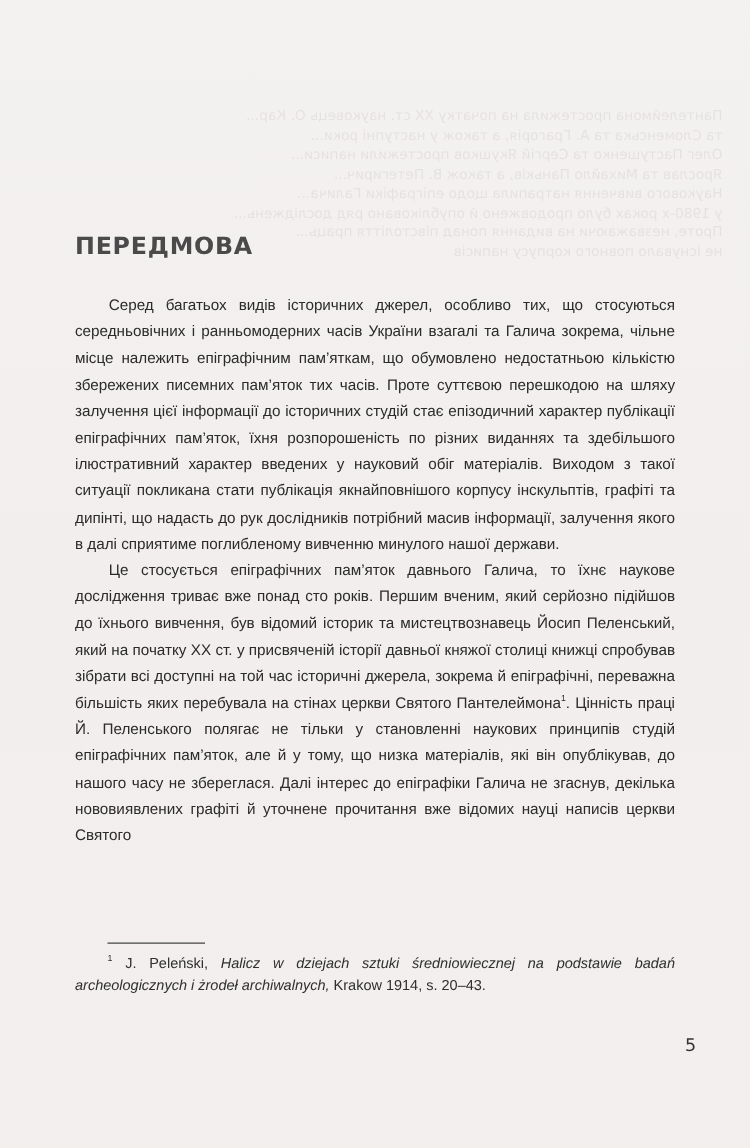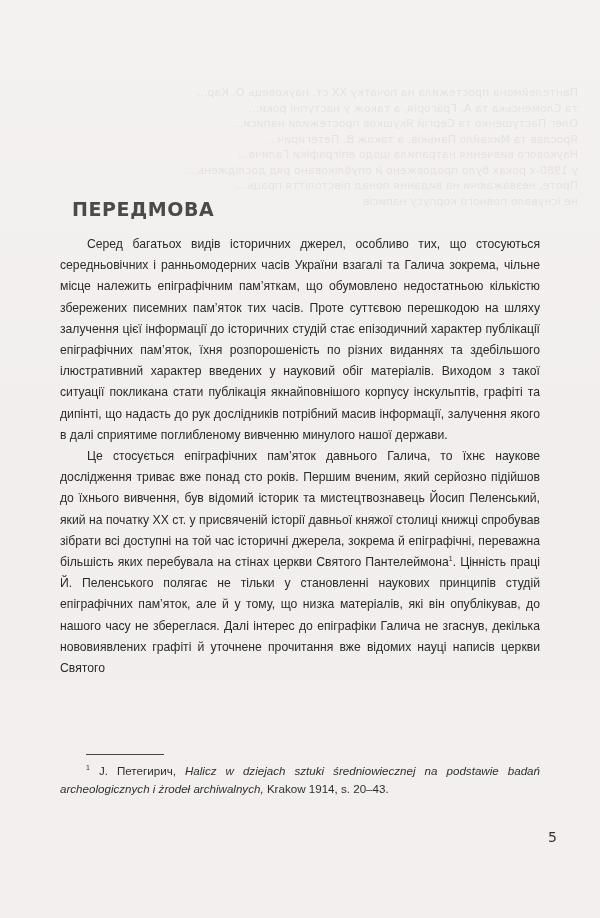--- a/index.html
+++ b/index.html
@@ -38,21 +38,21 @@
     .bleed div { height: 15.5px; }
     .heading {
       position: absolute;
       left: 60px;
       top: 186px;
       font-family: "DejaVu Sans", sans-serif;
       font-weight: bold;
       font-size: 19px;
       letter-spacing: 0.6px;
       color: #4a4a4a;
-      margin: 12px;
+      margin: 0;
     }
     .body-text {
       position: absolute;
       left: 60px;
       top: 234px;
       width: 480px;
       font-family: Liberation Sans, sans-serif;
       font-size: 12.2px;
       line-height: 21.2px;
       color: #2b2b2b;
@@ -128,20 +128,20 @@
     </p>
     <p>
       <span>Це стосується епіграфічних пам’яток давнього Галича, то їхнє наукове дослідження триває вже понад сто років. Першим вченим, який серйозно підійшов до їхнього вивчення, був відомий історик та мистецтвознавець Йосип Пеленський, який на початку XX ст. у присвяченій історії давньої княжої столиці книжці спробував зібрати всі доступні на той час історичні джерела, зокрема й епіграфічні, переважна більшість яких перебувала на стінах церкви Святого Пантелеймона</span><sup class="fn-ref">1</sup><span>. Цінність праці Й. Пеленського полягає не тільки у становленні наукових принципів студій епіграфічних пам’яток, але й у тому, що низка матеріалів, які він опублікував, до нашого часу не збереглася. Далі інтерес до епіграфіки Галича не згаснув, декілька нововиявлених графіті й уточнене прочитання вже відомих науці написів церкви Святого</span>
     </p>
   </div>
 
   <div class="fn-rule"></div>
 
   <div class="footnote">
     <sup>1</sup>
-    <span>J. Петегирич,</span>
+    <span>J. Peleński,</span>
     <em>Halicz w dziejach sztuki średniowiecznej na podstawie badań archeologicznych i żrodeł archiwalnych,</em>
     <span>Krakow 1914, s. 20–43.</span>
   </div>
 
   <div class="page-number">5</div>
 
 </div>
 
 </body></html>

